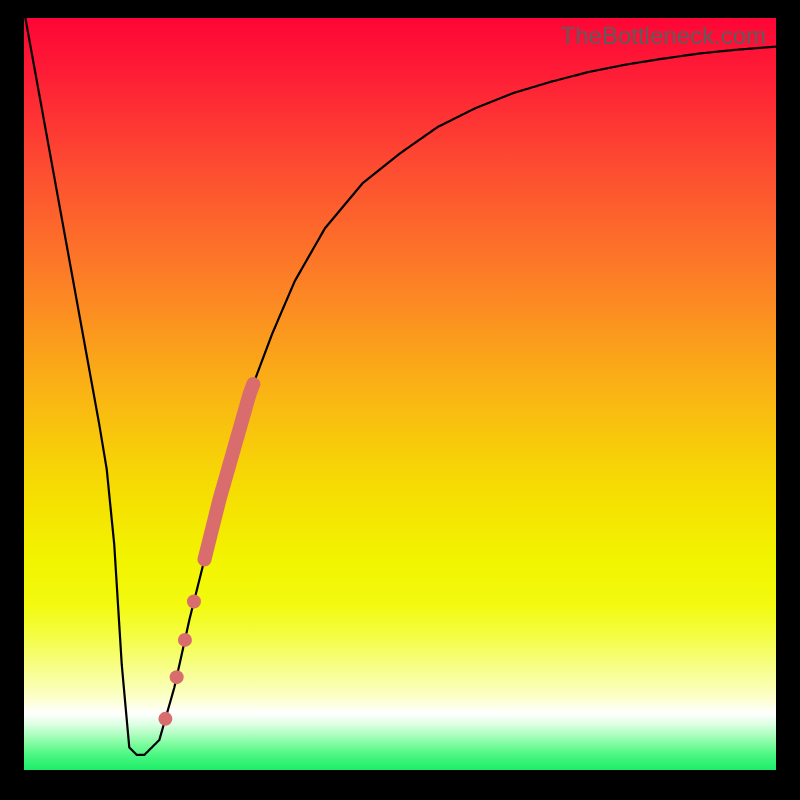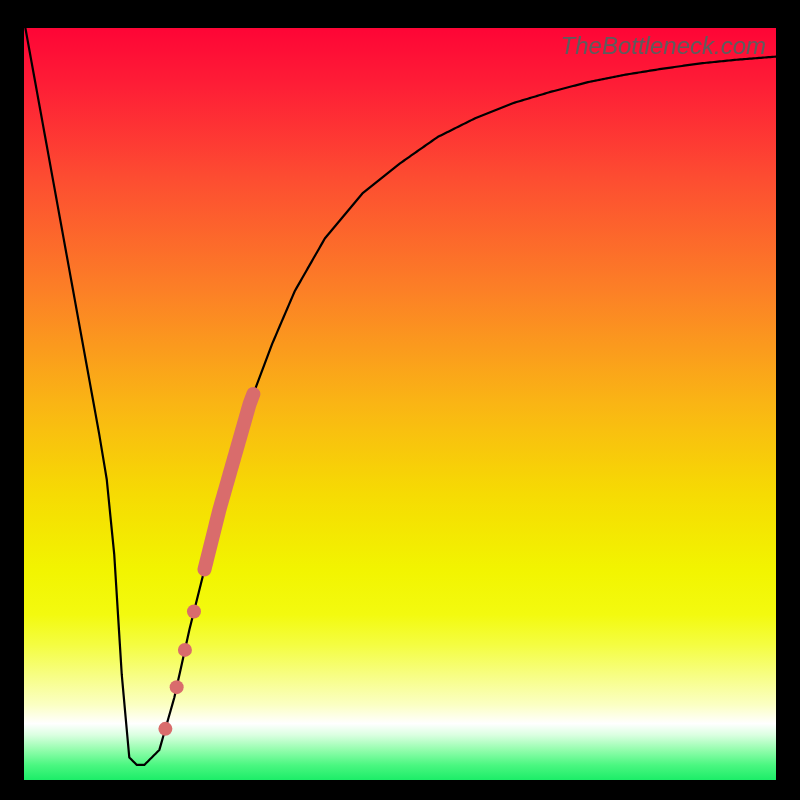--- a/index.html
+++ b/index.html
@@ -15,25 +15,24 @@
     position: absolute;
     left: 0;
     top: 0;
     width: 800px;
     height: 800px;
     background: #000;
   }
   .plot {
     position: absolute;
     left: 24px;
-    top: 28px;
+    top: 18px;
     width: 752px;
     height: 752px;
     overflow: hidden;
-    font-style: italic;
   }
   .watermark {
     position: absolute;
     top: 4px;
     right: 10px;
     color: #5d5d5d;
     font-size: 24px;
     font-weight: 400;
     letter-spacing: 0px;
     z-index: 10;

